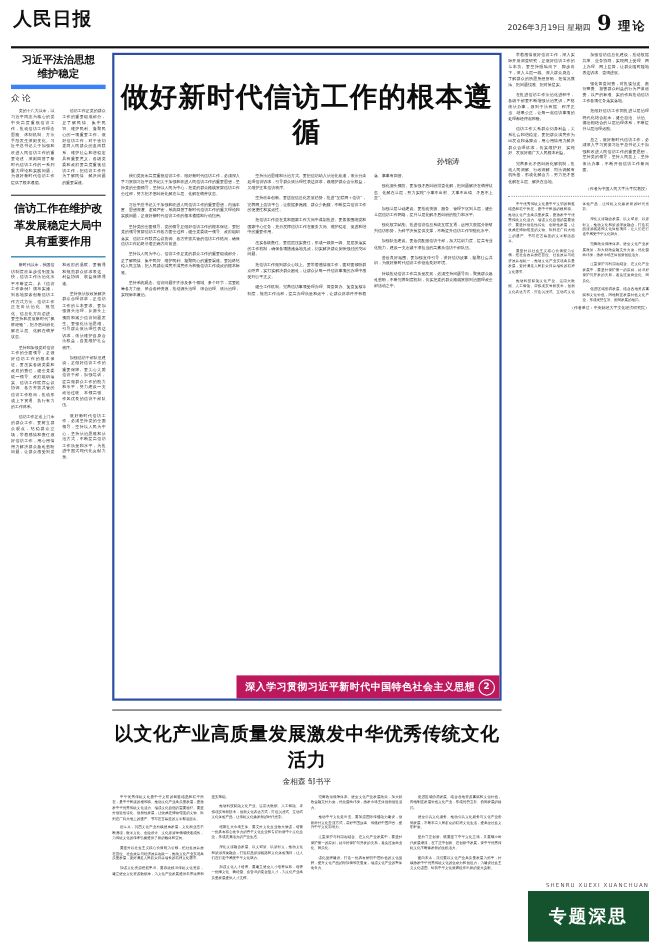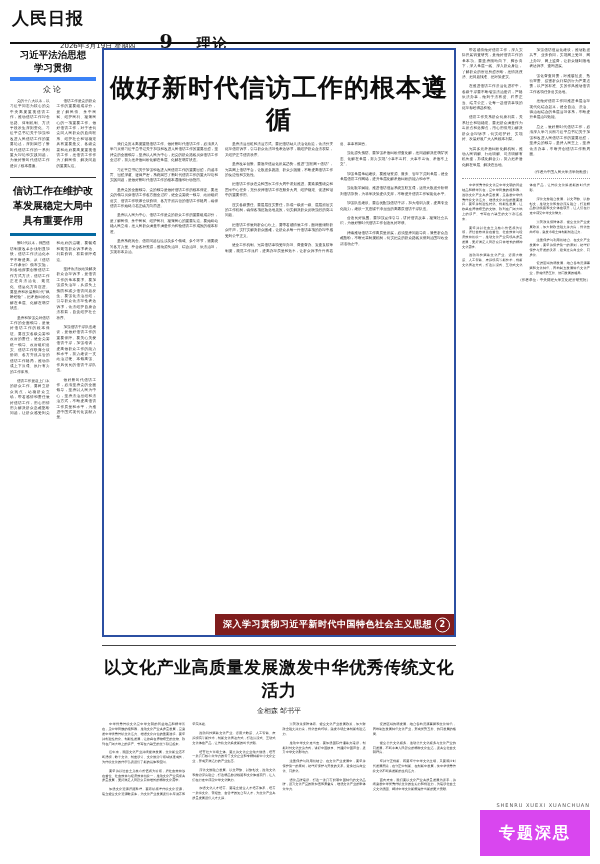--- a/index.html
+++ b/index.html
@@ -24,53 +24,52 @@
   }
 
   
   .masthead {
     display: flex;
     align-items: flex-start;
     justify-content: space-between;
     height: 34px;
     padding: 2px 2px 0 2px;
     box-sizing: border-box;
-    flex-direction: column;
   }
   .logo {
     font-family: "DejaVu Serif", "Liberation Serif", serif;
     font-weight: bold;
     font-size: 17px;
     letter-spacing: 1px;
     color: #111;
     line-height: 20px;
     white-space: nowrap;
   }
   .masthead-right {
     display: flex;
     align-items: baseline;
-    gap: 24px;
+    gap: 6px;
     padding-top: 4px;
     margin-left: 48px;
   }
   .issue-date {
     font-size: 7px;
     color: #222;
     white-space: nowrap;
   }
   .page-number {
     font-family: "DejaVu Serif", "Liberation Serif", serif;
     font-size: 19px;
     font-weight: bold;
     line-height: 1;
     color: #111;
   }
   .section-name {
     font-family: Liberation Serif, serif;
-    font-size: 14px;
+    font-size: 11px;
     font-weight: bold;
     letter-spacing: 2px;
     color: #111;
     line-height: 1;
   }
   .rule {
     height: 2px;
     background: #111;
     margin: 2px 0 4px 0;
   }
@@ -93,29 +92,28 @@
     font-family: "DejaVu Serif", "Liberation Serif", serif;
     font-weight: bold;
     font-size: 9.5px;
     line-height: 13px;
     color: #111;
     border-bottom: 4px solid #3b82f6;
     padding-bottom: 3px;
     margin-bottom: 3px;
   }
   .rail-sub {
-    text-align: center;
     font-size: 8px;
     letter-spacing: 2px;
     color: #333;
     margin-bottom: 4px;
   }
   .headline-box {
     border-top: 1px solid #333;
-    border-bottom: 3px solid #0369a1;
+    border-bottom: 1px solid #0369a1;
     padding: 5px 2px;
     margin: 4px 0 5px 0;
   }
   .headline-box .t {
     font-family: "DejaVu Serif", "Liberation Serif", serif;
     font-weight: bold;
     font-size: 10px;
     line-height: 15px;
     text-align: center;
     color: #111;
@@ -153,21 +151,21 @@
     font-size: 9.5px;
     line-height: 14px;
     text-align: center;
     color: #111;
     margin: 4px 0 4px 0;
   }
   .ribbon {
     position: absolute;
     right: 0;
     bottom: 0;
-    background: #7f1d1d;
+    background: #be185d;
     color: #fff;
     font-size: 9px;
     font-weight: bold;
     padding: 4px 22px 4px 8px;
     letter-spacing: 0.5px;
     white-space: nowrap;
   }
   .ribbon .circle {
     position: absolute;
     right: 4px;
@@ -222,21 +220,21 @@
     font-size: 7px;
     color: #333;
     margin-bottom: 6px;
   }
   .badge-deep {
     position: absolute;
     right: 10px;
     bottom: 8px;
     width: 110px;
     height: 46px;
-    background: #d946ef;
+    background: #14532d;
     color: #fff;
     display: flex;
     align-items: center;
     justify-content: center;
     font-family: "DejaVu Serif", "Liberation Serif", serif;
     font-weight: bold;
     font-size: 16px;
     letter-spacing: 2px;
   }
   .badge-kicker {
@@ -274,21 +272,21 @@
       <span class="section-name">理论</span>
     </div>
   </div>
   <div class="rule"></div>
 
   <div class="body-wrap">
 
     <div class="rail">
       <div class="rail-head">
         <div>习近平法治思想</div>
-        <div>学习贯彻</div>
+        <div>维护稳定</div>
       </div>
       <div class="rail-sub">众论</div>
 
       <div class="cols2">
         <p class="para">党的十八大以来，以习近平同志为核心的党中央高度重视信访工作，推动信访工作理念思路、体制机制、方法手段发生深刻变化。习近平总书记关于加强和改进人民信访工作的重要论述，深刻回答了新时代信访工作的一系列重大理论和实践问题，为做好新时代信访工作提供了根本遵循。</p>
         <p class="para">信访工作是党的群众工作的重要组成部分，是了解民情、集中民智、维护民利、凝聚民心的一项重要工作。做好信访工作，对于密切党同人民群众的血肉联系、维护社会和谐稳定具有重要意义。各级党委和政府要高度重视信访工作，把信访工作作为了解民情、解决问题的重要渠道。</p>
       </div>
 
       <div class="headline-box">
         <div class="t">信访工作在维护改革发展稳定大局中具有重要作用</div>
@@ -301,20 +299,21 @@
         <p class="para">坚持依法按政策解决群众合理诉求，是信访工作的基本要求。要加强源头治理，从源头上预防和减少信访问题发生。要强化法治思维，引导群众依法理性表达诉求，依法维护自身合法权益，自觉维护社会秩序。</p>
         <p class="para">加强信访干部队伍建设，是做好信访工作的重要保障。要关心关爱信访干部，加强培训，提高做群众工作的能力和水平，努力建设一支政治过硬、本领高强、作风优良的信访干部队伍。</p>
         <p class="para">做好新时代信访工作，必须坚持党的全面领导，坚持以人民为中心，坚持法治思维和法治方式，不断提高信访工作质量和水平，为推进中国式现代化贡献力量。</p>
       </div>
     </div>
 
     <div style="flex:1 1 auto; display:flex; flex-direction:column;align-items:center;">
 
       <div class="feature">
         <h1 class="feature-title">做好新时代信访工作的根本遵循</h1>
+        <div class="byline">孙锦涛</div>
 
         <div class="cols3">
           <p class="para">我们党历来高度重视信访工作。做好新时代信访工作，必须深入学习贯彻习近平总书记关于加强和改进人民信访工作的重要思想，坚持党的全面领导，坚持以人民为中心，把党的群众路线贯穿信访工作全过程，努力把矛盾纠纷化解在基层、化解在萌芽状态。</p>
           <p class="para">习近平总书记关于加强和改进人民信访工作的重要思想，内涵丰富、思想深邃、逻辑严密，系统回答了新时代信访工作的重大理论和实践问题，是做好新时代信访工作的根本遵循和行动指南。</p>
           <p class="para">坚持党的全面领导。党的领导是做好信访工作的根本保证。要把党的领导贯穿信访工作各方面全过程，健全党委统一领导、政府组织落实、信访工作联席会议协调、各方齐抓共管的信访工作格局，确保信访工作始终沿着正确方向前进。</p>
           <p class="para">坚持以人民为中心。信访工作是党的群众工作的重要组成部分，是了解民情、集中民智、维护民利、凝聚民心的重要渠道。要始终站稳人民立场，把人民群众满意不满意作为检验信访工作成效的根本标准。</p>
           <p class="para">坚持系统观念。信访问题往往涉及多个领域、多个环节，需要统筹各方力量、整合各种资源，推动源头治理、综合治理、依法治理，实现标本兼治。</p>
           <p class="para">坚持法治思维和法治方式。要把信访纳入法治化轨道，依法分类处理信访诉求，引导群众依法理性表达诉求，既维护群众合法权益，又维护正常信访秩序。</p>
           <p class="para">坚持改革创新。要适应信息化发展趋势，推进“互联网＋信访”，完善网上信访平台，让数据多跑路、群众少跑腿，不断提高信访工作的便捷性和实效性。</p>
           <p class="para">把信访工作放在党和国家工作大局中谋划推进。要紧紧围绕党和国家中心任务，充分发挥信访工作在服务大局、维护稳定、促进和谐中的重要作用。</p>

